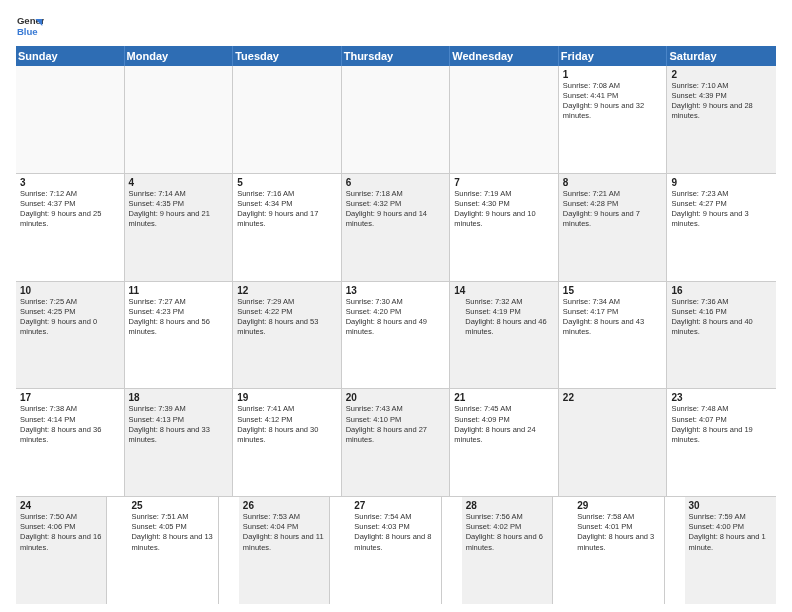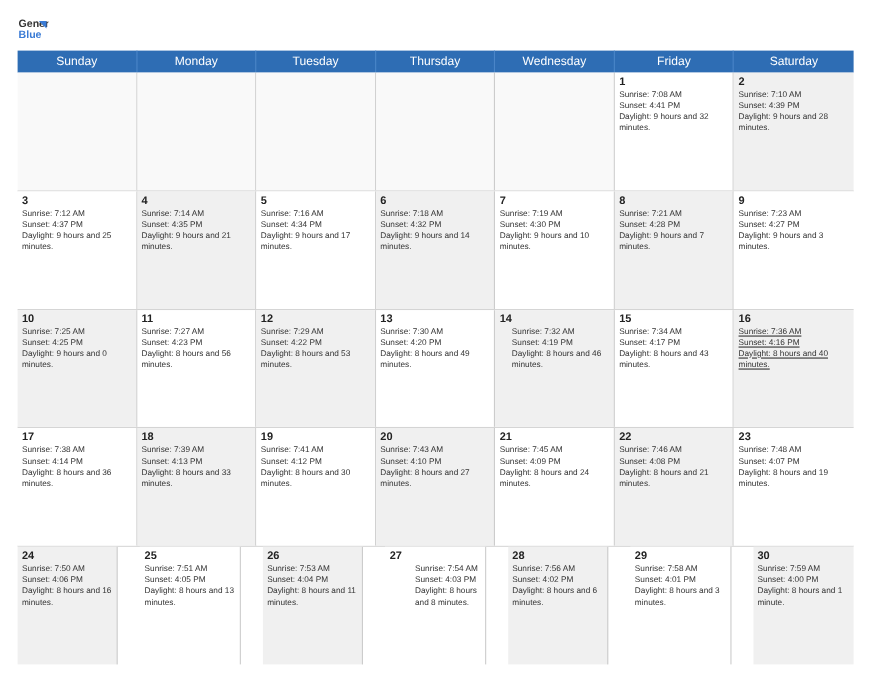--- a/index.html
+++ b/index.html
@@ -52,22 +52,21 @@
       flex-direction: column;
     }
     .cal-header-row {
       display: grid;
       grid-template-columns: repeat(7, 1fr);
       background: #2e6db4;
     }
     .cal-header-cell {
       color: #fff;
       font-size: 11px;
-      font-weight: normal;
-      text-align: center;
+      font-weight: bold;
       padding: 4px 2px;
       border-right: 1px solid #4a85c8;
     }
     .cal-header-cell:last-child { border-right: none; }
     .cal-body {
       flex: 1;
       display: flex;
       flex-direction: column;
     }
     .cal-row {
@@ -225,21 +224,21 @@
 Daylight: 8 hours and 46 minutes.</div>
           </div>
           <div class="cal-cell">
             <span class="day-num">15</span>
             <div class="cell-text" style="white-space: pre-line;">Sunrise: 7:34 AM
 Sunset: 4:17 PM
 Daylight: 8 hours and 43 minutes.</div>
           </div>
           <div class="cal-cell shaded">
             <span class="day-num">16</span>
-            <div class="cell-text" style="white-space: pre-line; text-decoration: underline;">Sunrise: 7:36 AM
+            <div class="cell-text" style="white-space: pre-line;">Sunrise: 7:36 AM
 Sunset: 4:16 PM
 Daylight: 8 hours and 40 minutes.</div>
           </div>
         </div>
         <div class="cal-row">
           <div class="cal-cell">
             <span class="day-num">17</span>
             <div class="cell-text" style="white-space: pre-line;">Sunrise: 7:38 AM
 Sunset: 4:14 PM
 Daylight: 8 hours and 36 minutes.</div>
@@ -263,23 +262,20 @@
 Daylight: 8 hours and 27 minutes.</div>
           </div>
           <div class="cal-cell">
             <span class="day-num">21</span>
             <div class="cell-text" style="white-space: pre-line;">Sunrise: 7:45 AM
 Sunset: 4:09 PM
 Daylight: 8 hours and 24 minutes.</div>
           </div>
           <div class="cal-cell shaded">
             <span class="day-num">22</span>
-            <div class="cell-text" style="white-space: pre-line;">Sunrise: 7:46 AM
-Sunset: 4:08 PM
-Daylight: 8 hours and 21 minutes.</div>
           </div>
           <div class="cal-cell">
             <span class="day-num">23</span>
             <div class="cell-text" style="white-space: pre-line;">Sunrise: 7:48 AM
 Sunset: 4:07 PM
 Daylight: 8 hours and 19 minutes.</div>
           </div>
         </div>
         <div class="cal-row">
           <div class="cal-cell shaded">
@@ -295,21 +291,21 @@
 Daylight: 8 hours and 13 minutes.</div>
           </div>
           <div class="cal-cell shaded">
             <span class="day-num">26</span>
             <div class="cell-text" style="white-space: pre-line;">Sunrise: 7:53 AM
 Sunset: 4:04 PM
 Daylight: 8 hours and 11 minutes.</div>
           </div>
           <div class="cal-cell">
             <span class="day-num">27</span>
-            <div class="cell-text" style="white-space: pre-line; margin-left: 23px;">Sunrise: 7:54 AM
+            <div class="cell-text" style="white-space: pre-line;">Sunrise: 7:54 AM
 Sunset: 4:03 PM
 Daylight: 8 hours and 8 minutes.</div>
           </div>
           <div class="cal-cell shaded">
             <span class="day-num">28</span>
             <div class="cell-text" style="white-space: pre-line;">Sunrise: 7:56 AM
 Sunset: 4:02 PM
 Daylight: 8 hours and 6 minutes.</div>
           </div>
           <div class="cal-cell">

